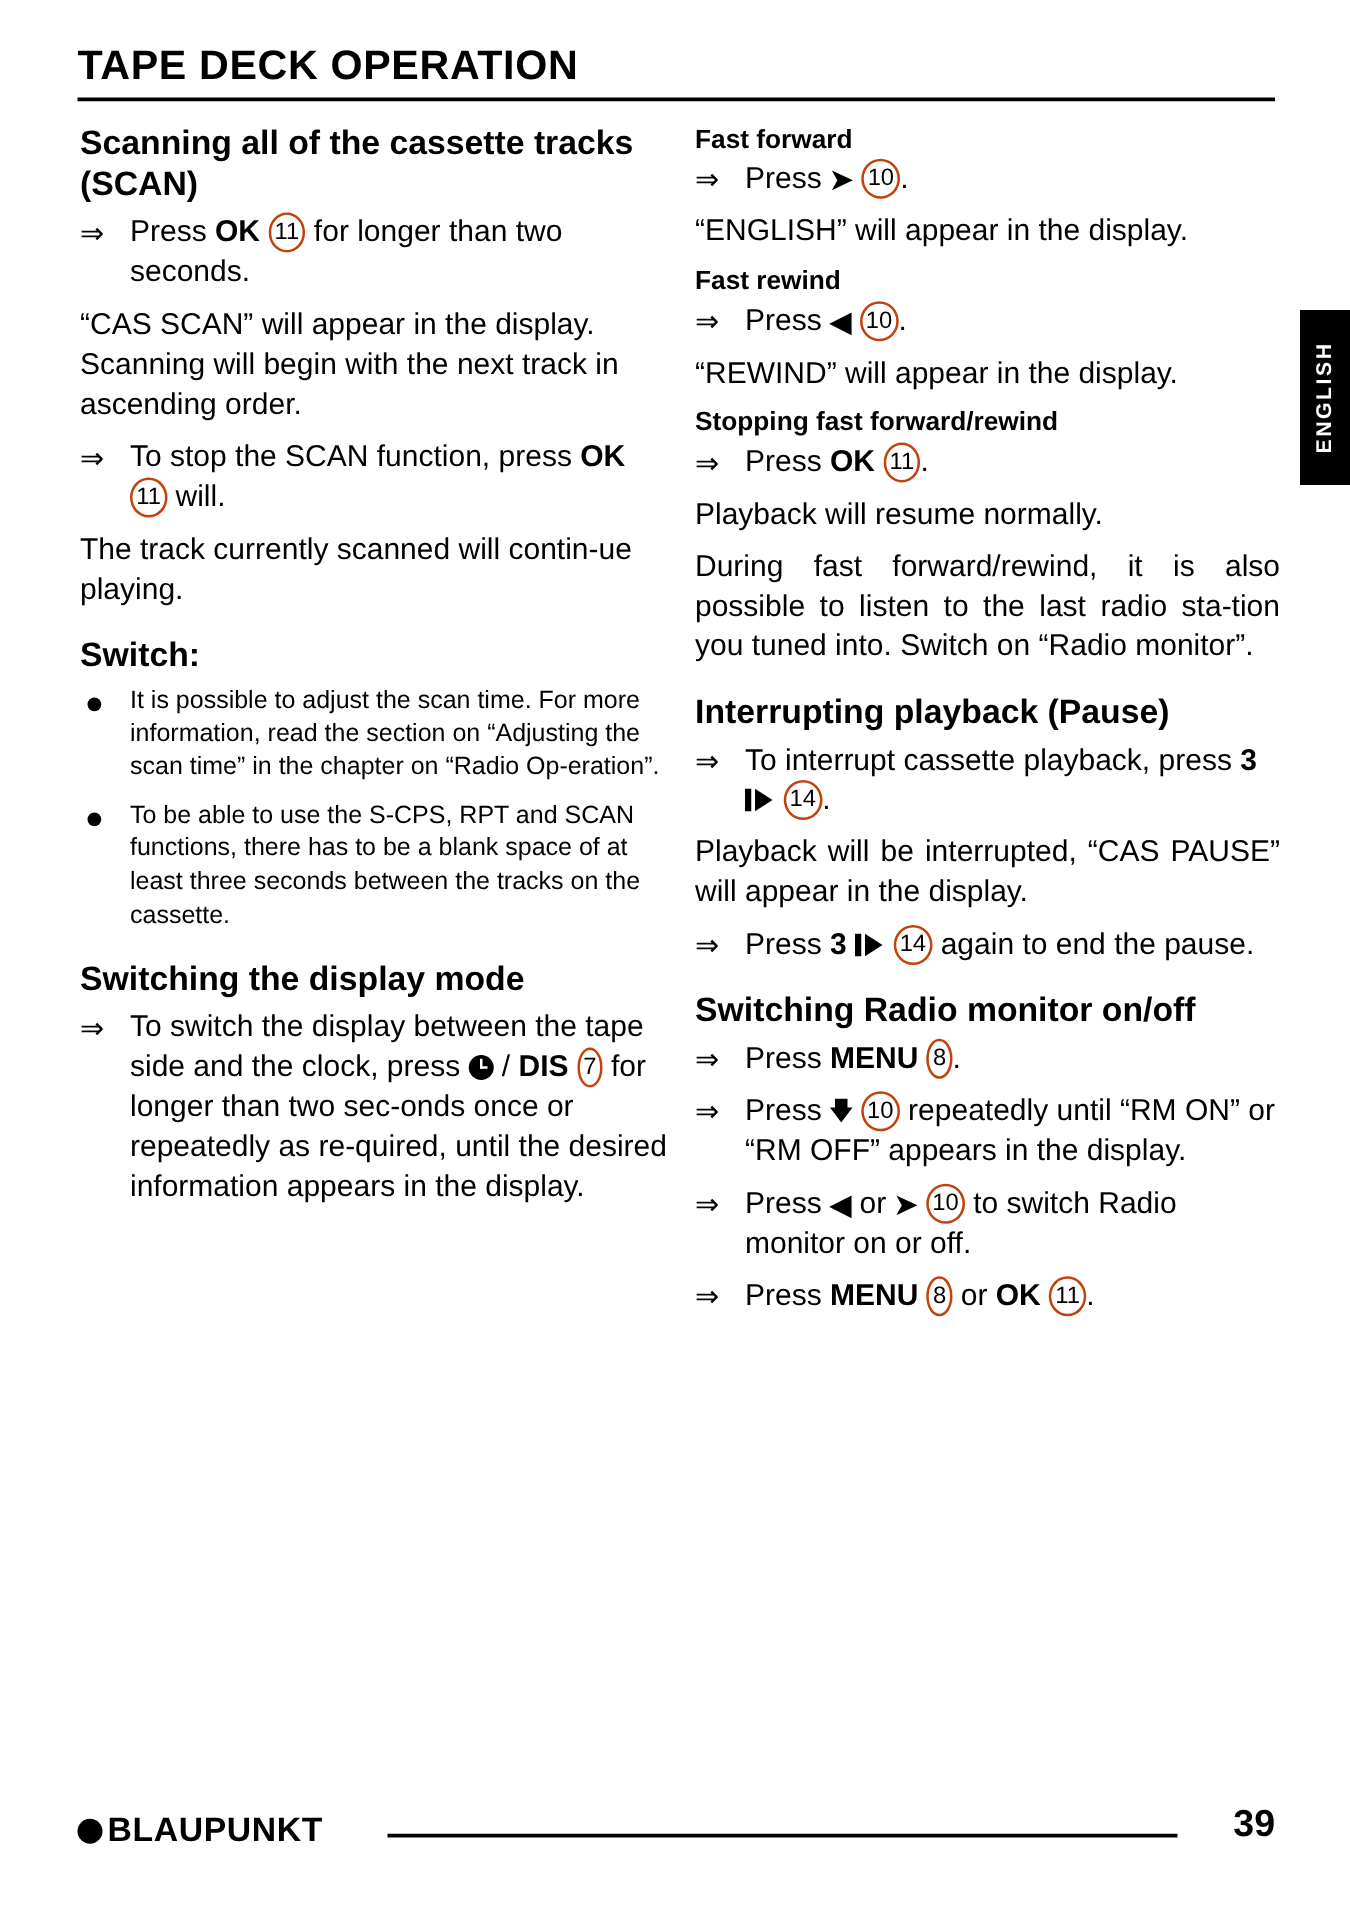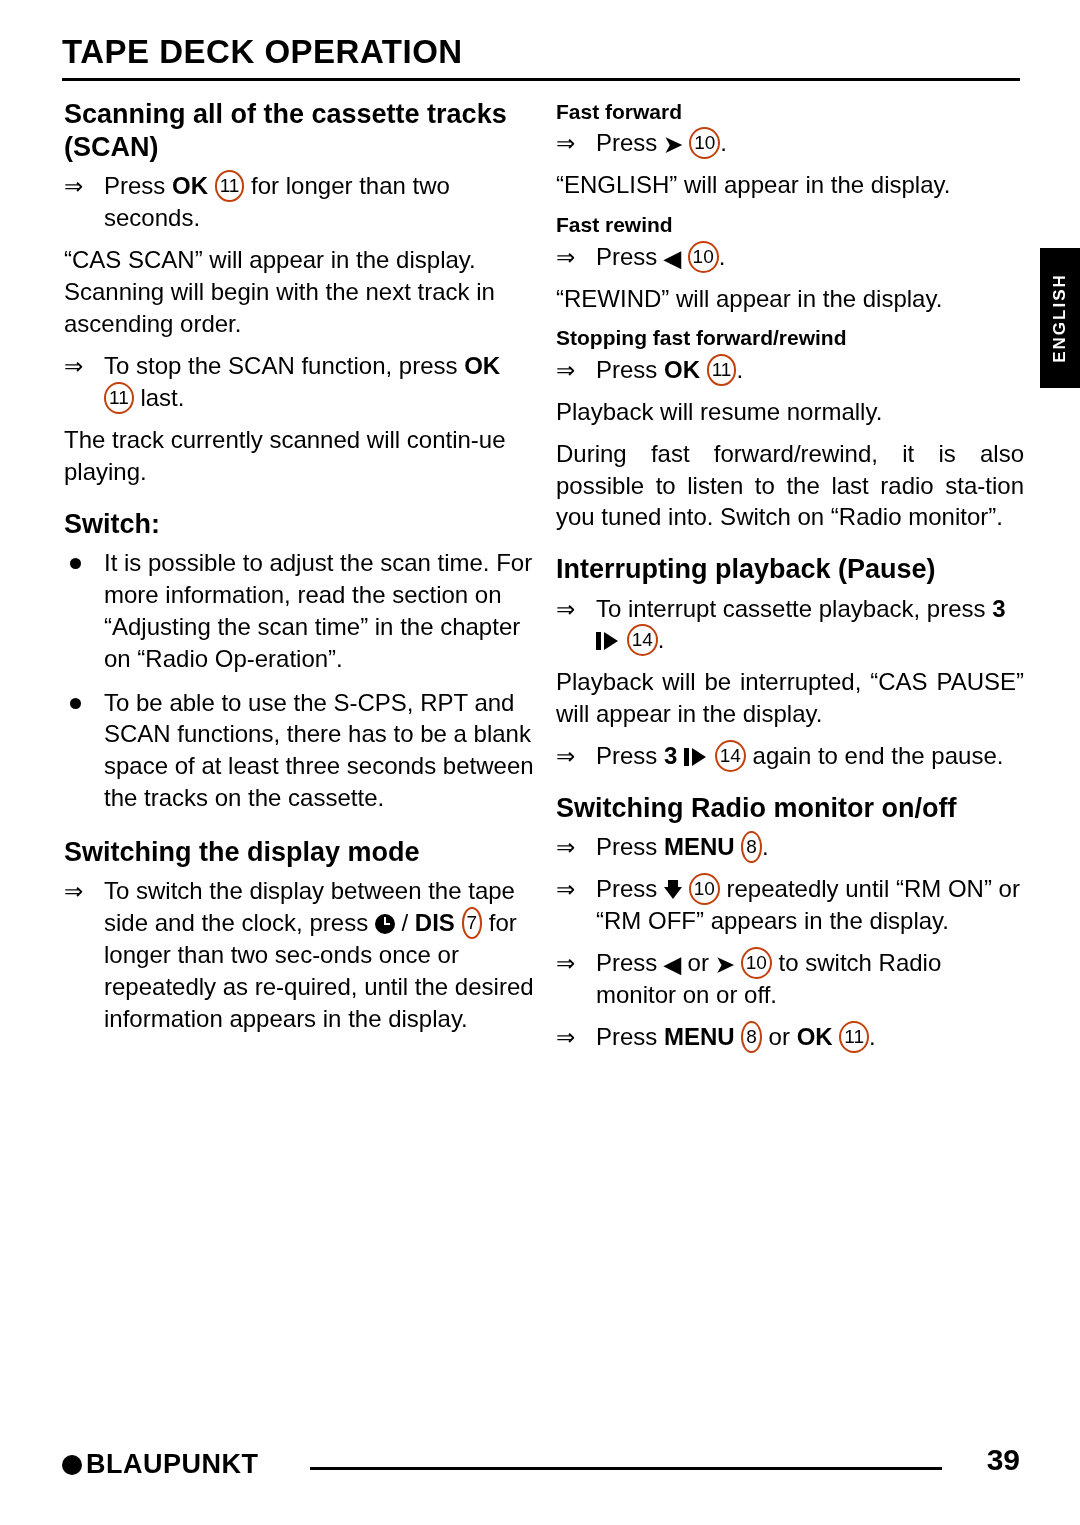--- a/index.html
+++ b/index.html
@@ -118,21 +118,21 @@
     left: 0;
     top: 1px;
     font-size: 23px;
     line-height: 1.33;
   }
 
   
   .dot-item {
     position: relative;
     padding-left: 40px;
-    font-size: 24px;
+    font-size: 20px;
     line-height: 1.33;
     margin: 0 0 12px 0;
   }
   .dot-item .dot {
     position: absolute;
     left: 6px;
     top: 11px;
     width: 11px;
     height: 11px;
     border-radius: 50%;
@@ -295,21 +295,21 @@
 
     <h2 class="section">Scanning all of the cassette tracks (SCAN)</h2>
 
     <div class="arrow-item">
       <span class="arrow">⇒</span><span>Press </span><b class="bold">OK</b> <span class="numcirc">11</span><span> for longer than two seconds.</span>
     </div>
 
     <p class="para">“CAS SCAN” will appear in the display. Scanning will begin with the next track in ascending order.</p>
 
     <div class="arrow-item">
-      <span class="arrow">⇒</span><span>To stop the SCAN function, press </span><b class="bold">OK</b> <span class="numcirc">11</span><span> last.</span>
+      <span class="arrow">⇒</span><span>To stop the SCAN function, press </span><b class="bold">OK</b> <span class="numcirc">11</span><span> will.</span>
     </div>
 
     <p class="para">The track currently scanned will contin-ue playing.</p>
 
     <div class="spacer-s"></div>
     <h2 class="section">Switch:</h2>
 
     <div class="dot-item">
       <span class="dot"></span>
       <span>It is possible to adjust the scan time. For more information, read the section on “Adjusting the scan time” in the chapter on “Radio Op-eration”.</span>

